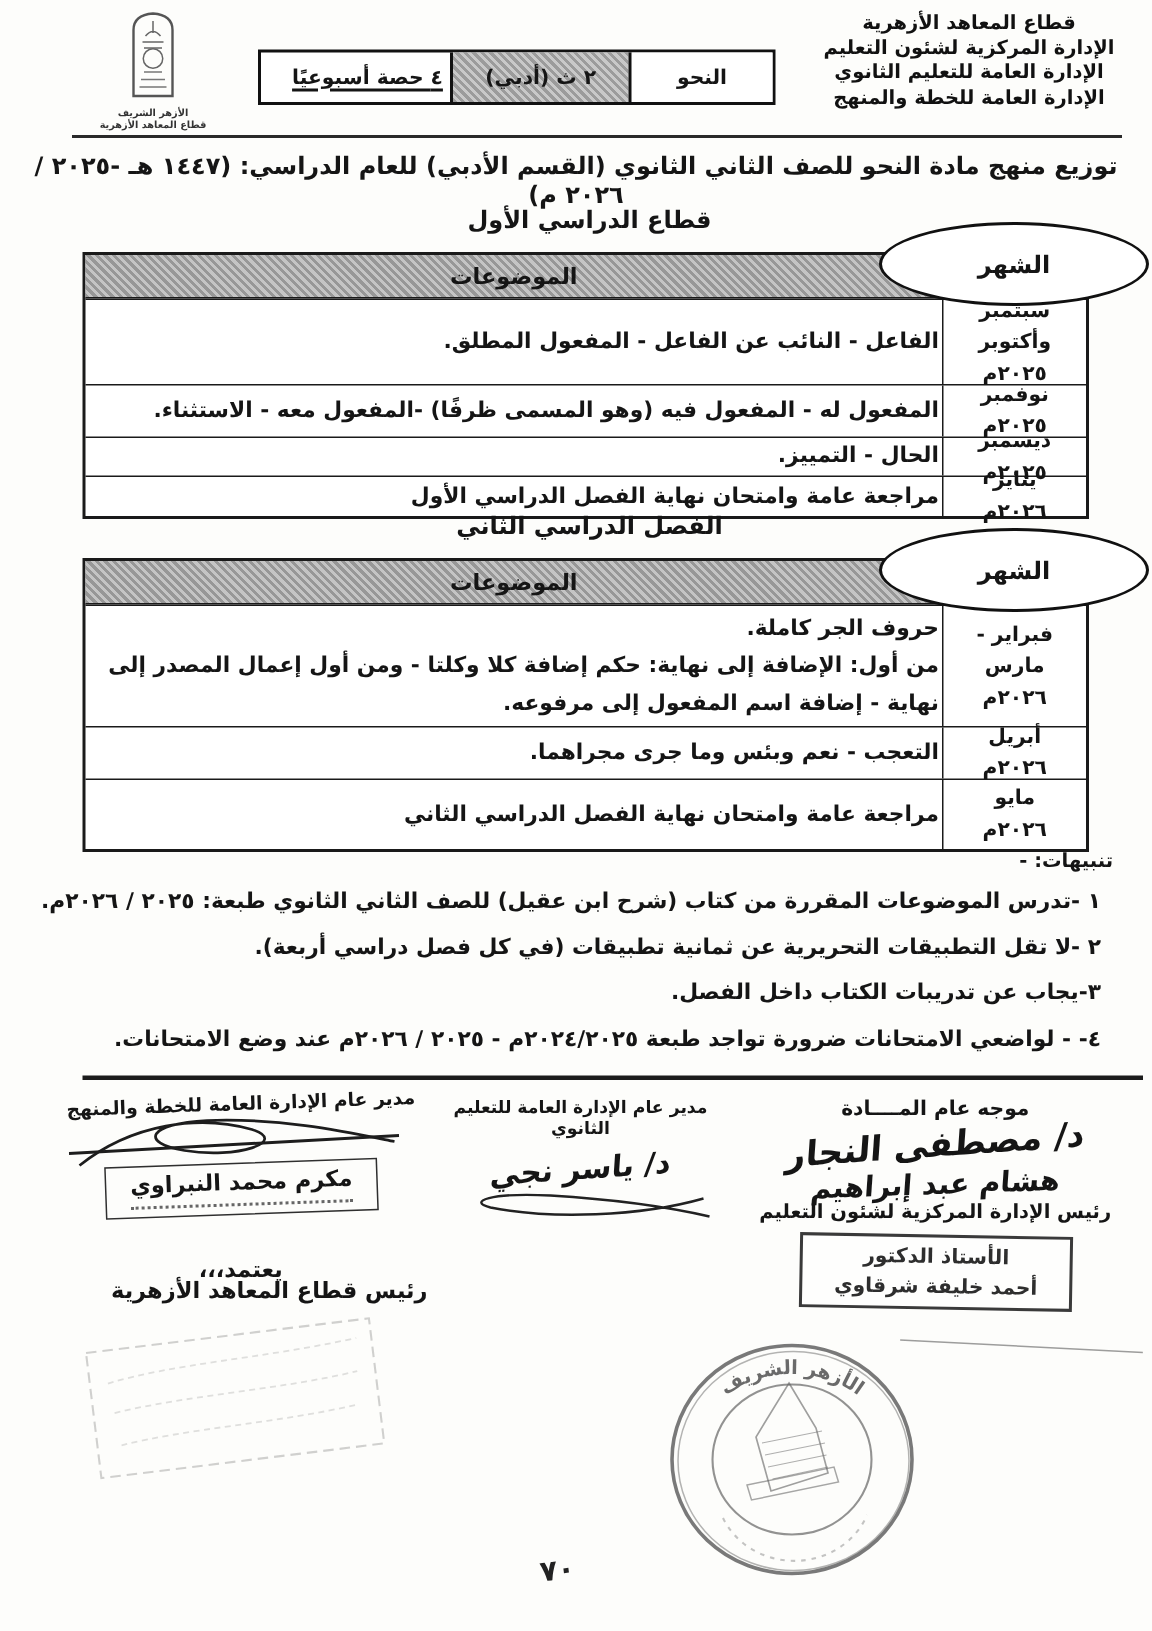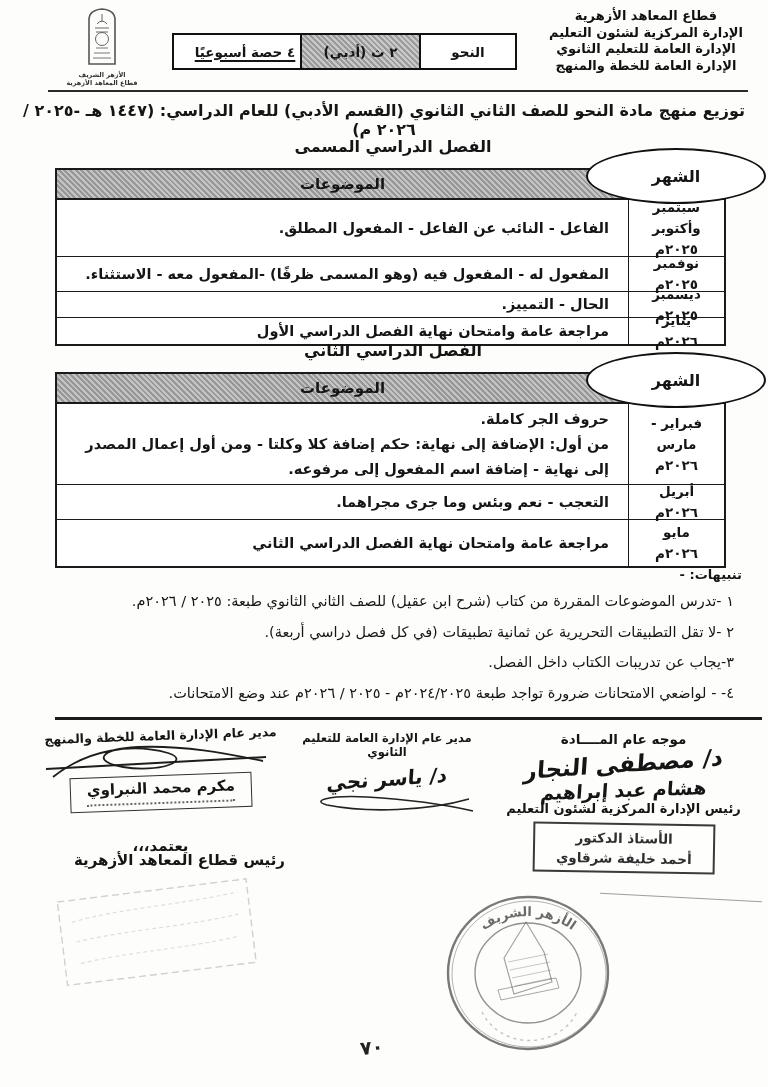--- a/index.html
+++ b/index.html
@@ -37,33 +37,33 @@
   
   .sem-table{right:42px;width:667px;border:2px solid #1a1a1a;background:#fff;}
   .t-row{display:flex;border-top:1.6px solid #1a1a1a;}
   .t-row.head{border-top:none;
     background-image:repeating-linear-gradient(45deg, rgba(105,105,105,.45) 0 2px, rgba(205,205,205,.45) 2px 4px),linear-gradient(#bdbdbd,#bdbdbd);
     height:28px;border-bottom:.4px solid #1a1a1a;}
   .mcell{width:96px;border-left:1.6px solid #1a1a1a;display:flex;align-items:center;
     justify-content:center;text-align:center;font-size:13.5px;font-weight:bold;
     padding:2px 20px;box-sizing:border-box;line-height:21px;}
   .tcell{flex:1;display:flex;flex-direction:column;justify-content:center;
-    font-size:14.5px;font-weight:bold;padding:3px 19px;box-sizing:border-box;line-height:25px;}
+    font-size:14.5px;font-weight:bold;padding:3px 2px;box-sizing:border-box;line-height:25px;}
   .t-row.head .mcell{border-left:none;}
   .t-row.head .tcell{align-items:center;justify-content:center;font-size:15px;}
   .month-oval{width:176px;height:52px;border:2px solid #111;border-radius:50%;
     background:#fff;display:flex;align-items:center;justify-content:center;
     font-size:16px;font-weight:bold;z-index:6;}
   .oval1{left:586px;top:148px;}
   .oval2{left:586px;top:352px;}
 
   
   .notes{top:567px;right:22px;left:12px;}
   .notes-heading{font-size:13px;font-weight:bold;margin:0 4px 4px 0;}
-  .note-line{font-size:14.5px;font-weight:normal;line-height:30.5px;padding-right:12px;text-align:right;}
+  .note-line{font-size:14.5px;font-weight:bold;line-height:30.5px;padding-right:12px;text-align:right;}
 
   .sig-rule{top:717px;left:55px;width:707px;height:2.5px;background:#1c1c1c;}
 
   
   .sig-col{text-align:center;}
   .sig-right{top:731px;right:12px;width:265px;}
   .sig-middle{top:731px;left:292px;width:190px;}
   .sig-left{top:728px;left:38px;width:245px;}
   .sig-title{font-size:13.5px;font-weight:bold;}
   .sig-title-sm{font-size:11.5px;font-weight:bold;}
@@ -116,21 +116,21 @@
   <div class="cell cell-subject">النحو</div>
   <div class="cell cell-grade">٢ ث (أدبي)</div>
   <div class="cell cell-periods">
     <span>٤ حصة أسبوعيًا</span>
   </div>
 </div>
 
 <div class="abs top-rule"></div>
 
 <div class="abs doc-title">توزيع منهج مادة النحو للصف الثاني الثانوي (القسم الأدبي) للعام الدراسي: (١٤٤٧ هـ -٢٠٢٥ / ٢٠٢٦ م)</div>
-<div class="abs sem-heading sem1-heading">الفصل الدراسي المسمى</div>
+<div class="abs sem-heading sem1-heading">قطاع الدراسي الأول</div>
 
 <div class="abs sem-table" style="top:168px;">
   <div class="t-row head">
     <div class="mcell"></div>
     <div class="tcell">الموضوعات</div>
   </div>
   <div class="t-row" style="height:56px;">
     <div class="mcell">سبتمبر وأكتوبر ٢٠٢٥م</div>
     <div class="tcell">الفاعل - النائب عن الفاعل - المفعول المطلق.</div>
   </div>

